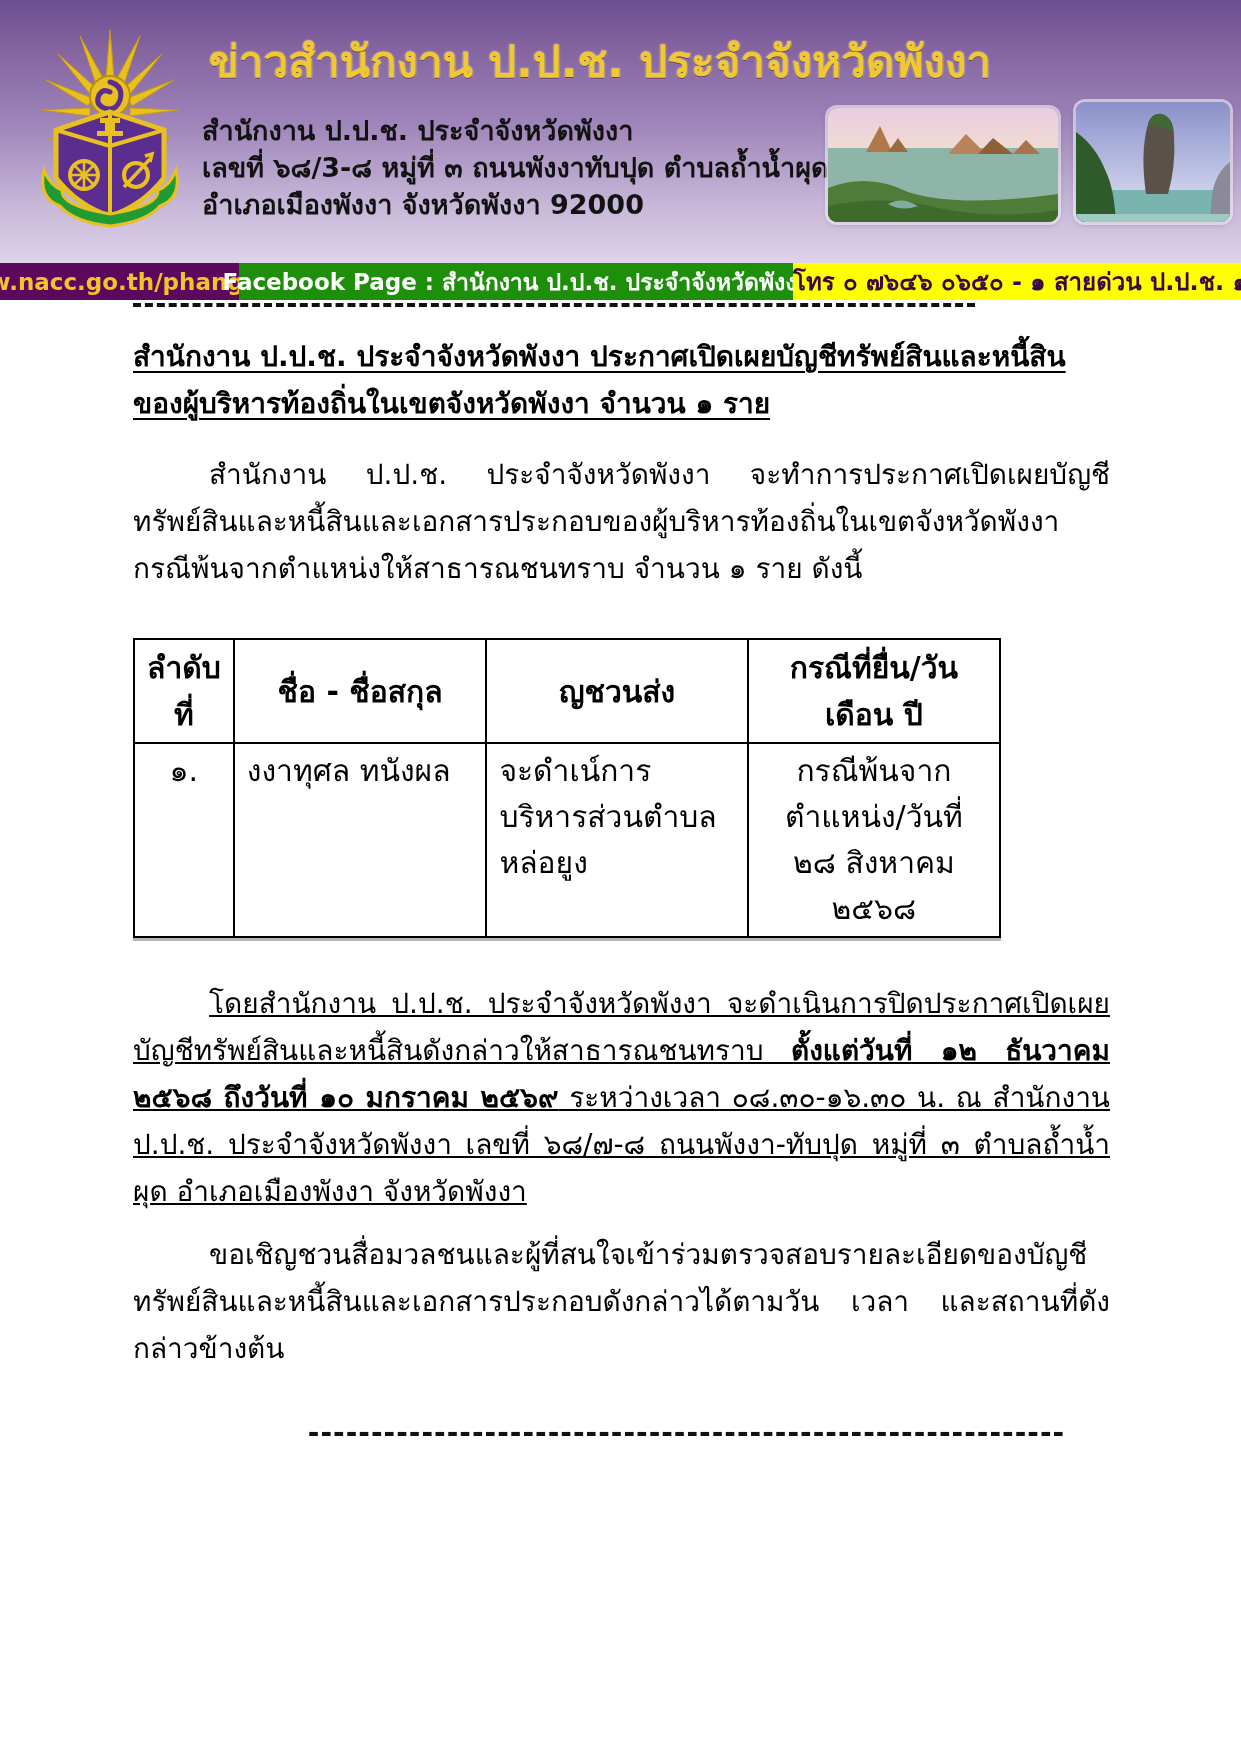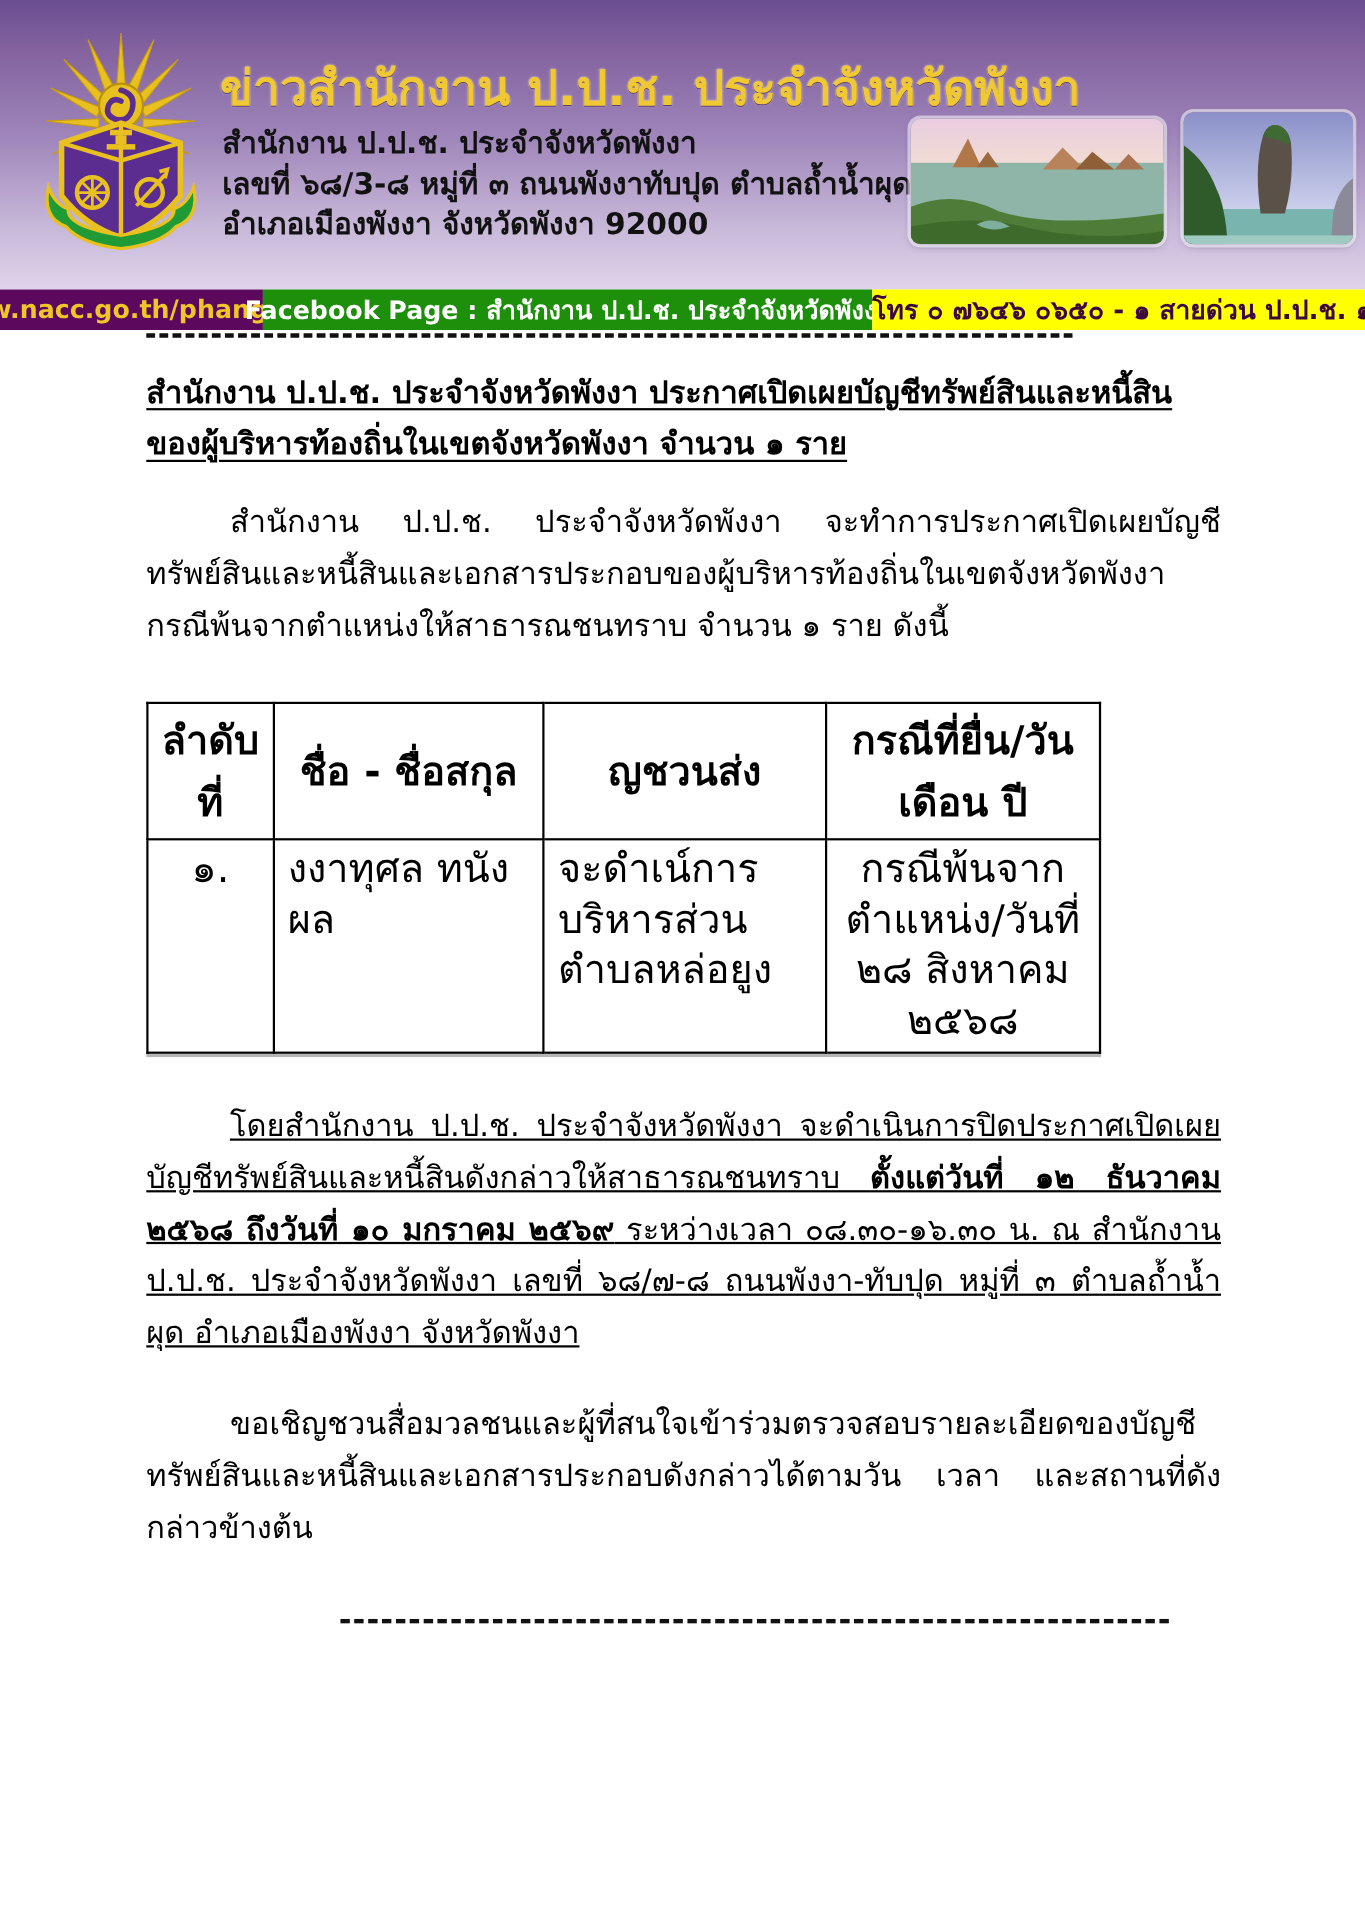--- a/index.html
+++ b/index.html
@@ -10,21 +10,22 @@
     color: #000; overflow: hidden; position: relative;
   }
 
   
   .header {
     position: relative; width: 1241px; height: 263px;
     background: linear-gradient(180deg, #6b4d92 0%, #84639f 18%, #9c82b8 45%, #c7b7d8 78%, #ded4ea 100%);
   }
   .emblem { position: absolute; left: 34px; top: 20px; width: 152px; height: 212px; }
   .banner-title {
-    position: absolute; left: 200px; top: 44px; width: 800px;
+    position: absolute; left: 200px; top: 26px; width: 800px;
+    text-align: center;
     font-size: 44px; font-weight: bold; color: #f0c832;
     text-shadow: 0 1px 0 #5a3c7a, 0 0 2px #fff3b0;
     letter-spacing: 0px; white-space: nowrap;
   }
   .banner-address {
     position: absolute; left: 202px; top: 112px;
     font-size: 27px; font-weight: bold; color: #121212; line-height: 37px;
   }
   .photo { position: absolute; border-radius: 9px; overflow: hidden; box-shadow: 0 0 0 3px rgba(255,255,255,0.55), 0 2px 6px rgba(60,40,90,0.35); }
   .photo-bay { left: 828px; top: 108px; width: 230px; height: 114px; }
@@ -48,28 +49,28 @@
   .doc-heading { font-size: 28px; font-weight: bold; line-height: 47px; }
   .doc-heading .u { text-decoration: underline; text-decoration-thickness: 2px; text-underline-offset: 5px; }
 
   .para {
     width: 977px; font-size: 28px; line-height: 47px;
     text-align: justify; overflow-wrap: break-word;
   }
   .indent { text-indent: 76px; }
   .p1 { margin-top: 24px; }
   .p2 { margin-top: 42px; text-decoration: underline; }
-  .p3 { margin-top: 36px; }
+  .p3 { margin-top: 16px; }
   .bold { font-weight: bold; }
 
   table.disclosure {
     margin-top: 46px; width: 868px;
     border-collapse: collapse;
     box-shadow: 0 3px 0 rgba(120,120,120,0.55);
-    font-size: 36px;
+    font-size: 30px;
   }
   table.disclosure th, table.disclosure td {
     border: 2px solid #000; padding: 4px 12px; background: #fff;
   }
   table.disclosure th { font-weight: bold; text-align: center; height: 42px; }
   table.disclosure td { vertical-align: top; line-height: 46px; }
   .col-no { width: 9.2%; }  .col-name { width: 30.1%; }
   .col-pos { width: 31%; }  .col-case { width: 29.7%; }
   td.c-no { text-align: center; }
   td.c-case { text-align: center; padding-left: 26px; height: 108px; }

